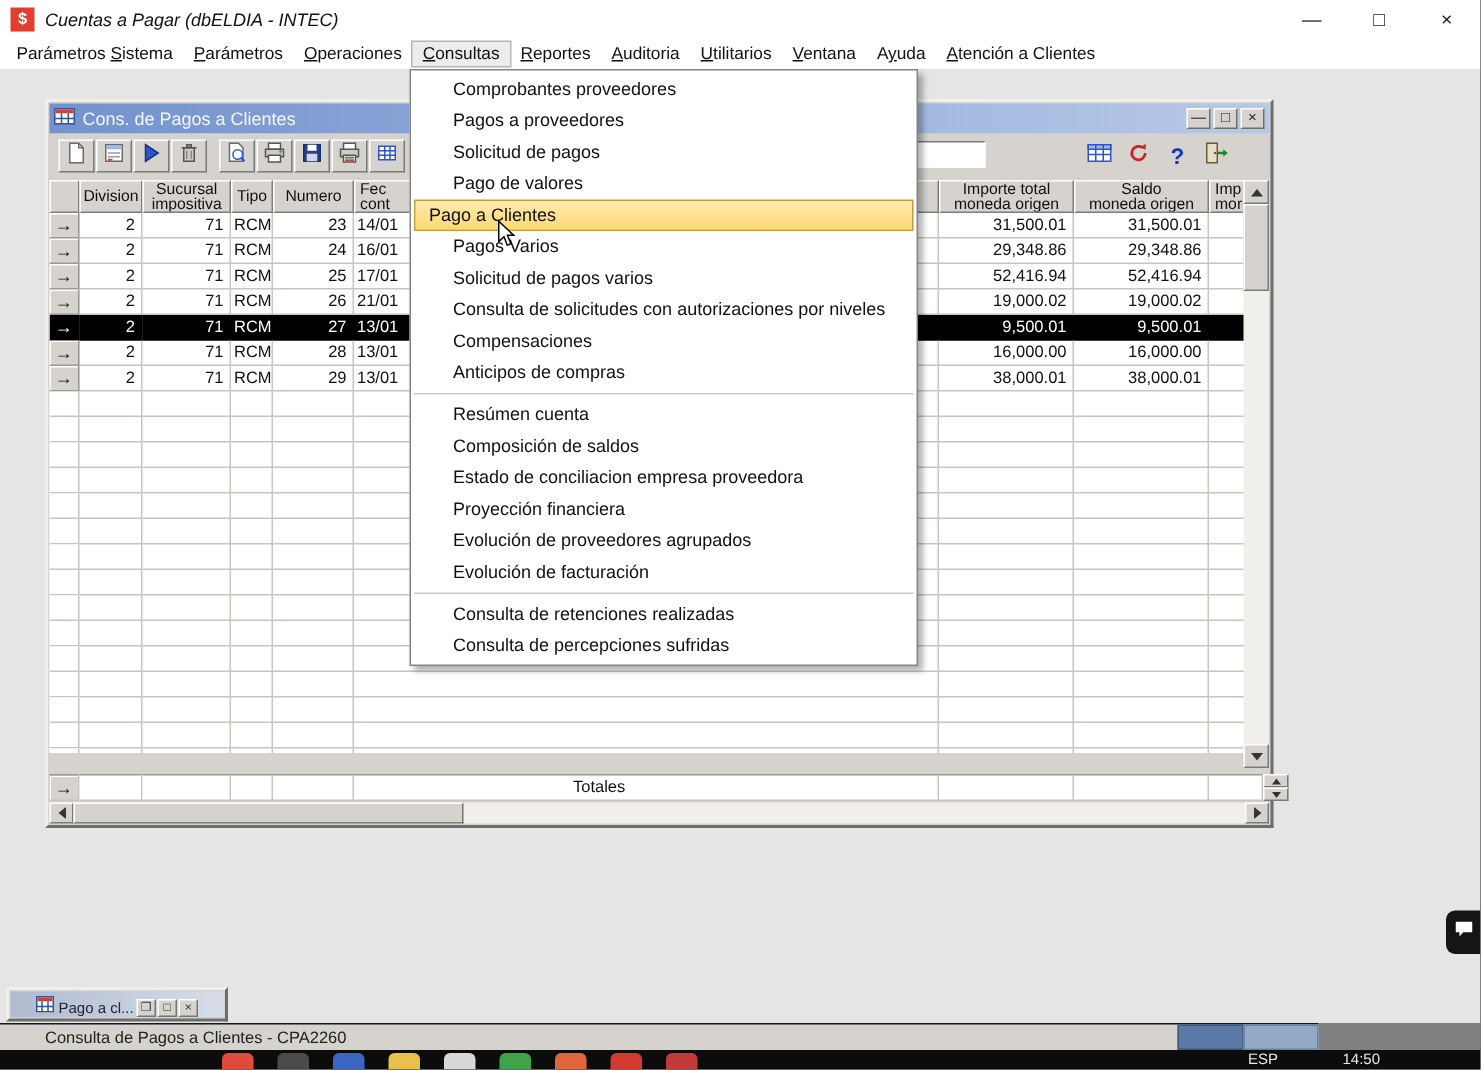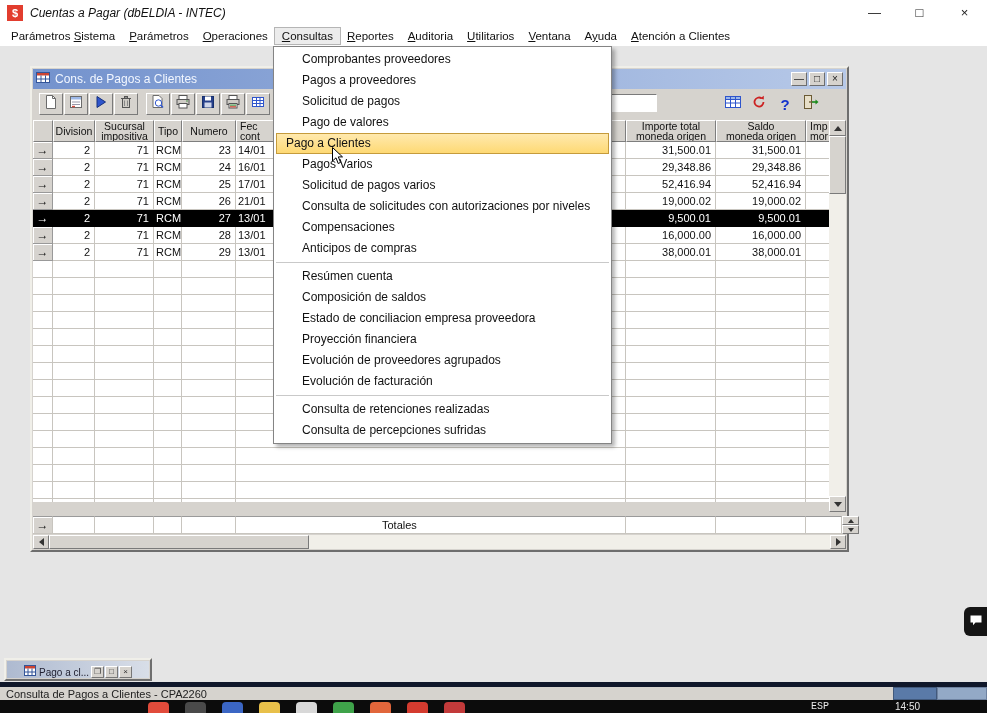--- a/index.html
+++ b/index.html
@@ -108,32 +108,32 @@
   .minimized{position:absolute;left:4px;top:612px;width:148px;height:23px;background:#d6d3ce;box-sizing:border-box;
              border:2px solid;border-color:#f0efe9 #6e6e6e #6e6e6e #f0efe9;padding:1px;z-index:2;}
   .min-titlebar{height:100%;background:linear-gradient(90deg,#aebad0,#d8dee8);display:flex;align-items:flex-end;
                 padding:0 17px;font-size:10px;color:#223;}
   .min-title{margin-left:3px;white-space:nowrap;overflow:hidden;}
   .min-btns{margin-left:auto;display:flex;}
   .min-btn{width:13px;height:12px;background:#d6d3ce;border:1px solid;border-color:#fff #777 #777 #fff;
            font-size:8px;line-height:10px;text-align:center;margin-left:1px;color:#333;box-sizing:border-box;}
 
   
-  .statusbar{position:absolute;left:0;top:682px;width:987px;height:18px;background:#d6d3ce;border-top:5px solid #0f172a;
-             font-size:11px;color:#222;display:flex;align-items:center;box-sizing:border-box;}
+  .statusbar{position:absolute;left:0;top:682px;width:879px;height:18px;background:#d6d3ce;border-top:1px solid #0f172a;
+             font-size:11px;color:#222;display:flex;align-items:center;box-sizing:border-box;padding-left:24px;}
   .status-text{padding-left:6px;white-space:nowrap;}
   .status-right{position:absolute;right:0;top:0;height:100%;display:flex;}
   .sr-a{width:44px;background:#5a7aa8;border:1px solid #41597c;box-sizing:border-box;}
   .sr-b{width:50px;background:#93a9c6;border:1px solid #6e82a0;box-sizing:border-box;}
 
   
   .taskbar{position:absolute;left:0;top:700px;width:987px;height:13px;background:#0c0c0c;overflow:hidden;}
   .taskbar-icons{position:absolute;left:148px;top:2px;display:flex;gap:16px;}
   .tsk-icon{width:21px;height:21px;border-radius:4px;flex:none;}
-  .tb-lang{position:absolute;left:811px;top:1px;color:#e8e8e8;font-size:10px;font-family:Liberation Mono, monospace;}
+  .tb-lang{position:absolute;left:832px;top:1px;color:#e8e8e8;font-size:10px;}
   .tb-time{position:absolute;left:895px;top:1px;color:#e8e8e8;font-size:10px;}
 
   
   .overlay-chat{position:absolute;right:0;top:607px;width:23px;height:29px;background:#151515;border-radius:6px 0 0 6px;
                 display:flex;align-items:center;justify-content:center;z-index:60;}
   .cursor{position:absolute;left:331px;top:146px;z-index:70;}
 </style>
 </head>
 <body>
 

